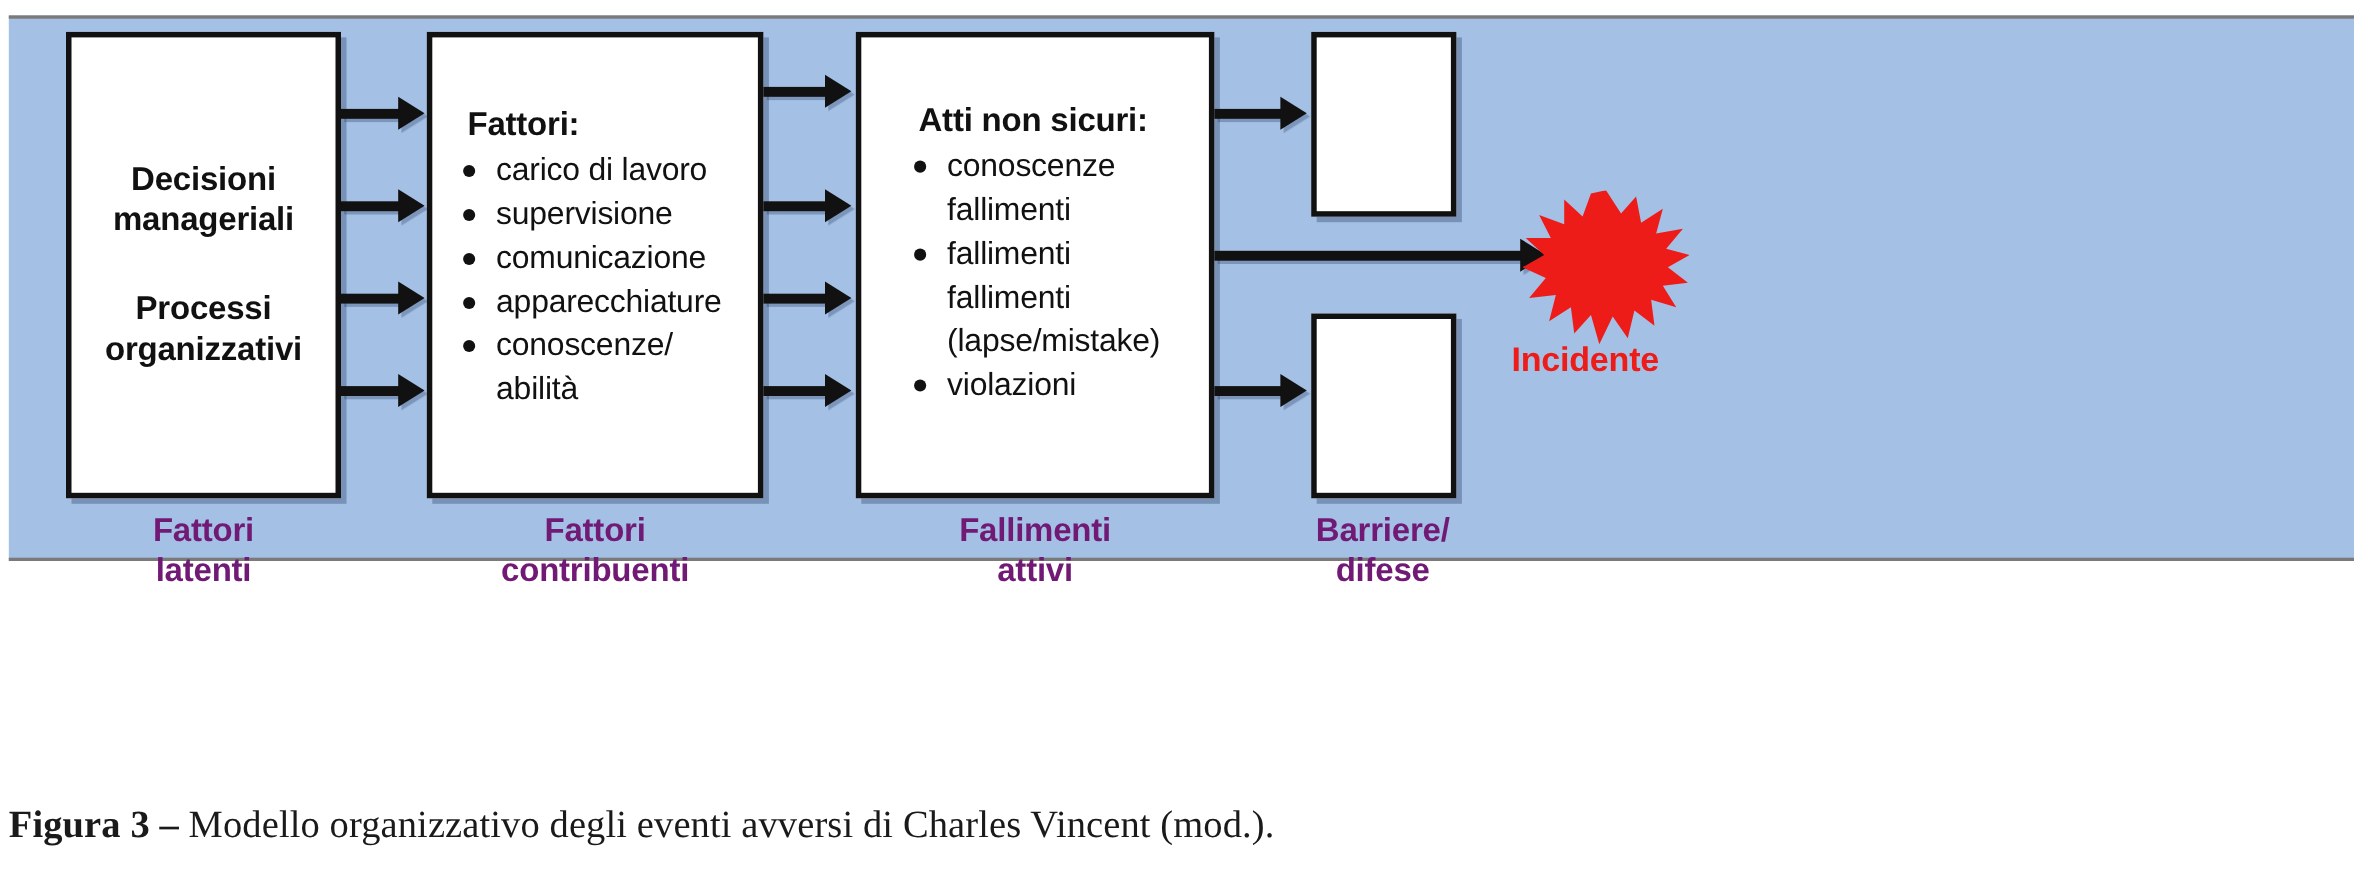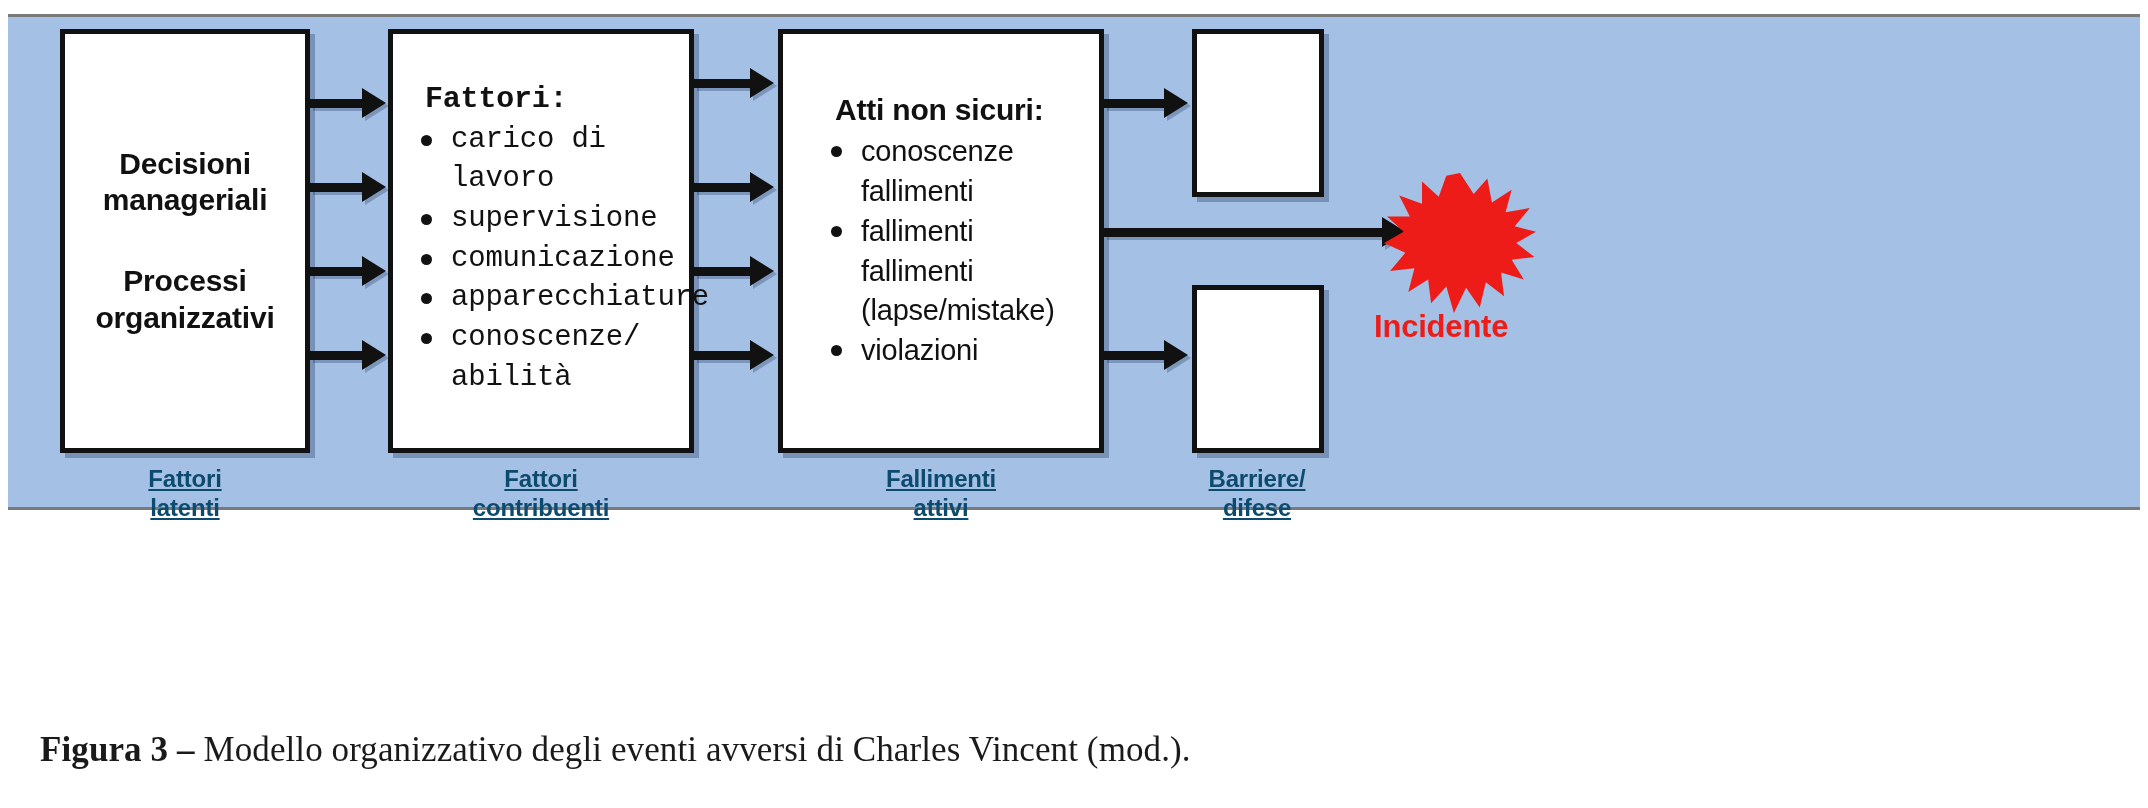--- a/index.html
+++ b/index.html
@@ -76,21 +76,21 @@
 
   
   .list-title {
     font-weight: bold;
     font-size: 30px;
     line-height: 1.2;
     color: #111111;
     letter-spacing: -0.2px;
     margin: 0 0 4px 18px;
   }
-  #box-contrib .box-inner { padding-top: 47px; font-family: Liberation Mono, monospace; }
+  #box-contrib .box-inner { padding-top: 62px; }
   #box-active  .box-inner { padding-top: 58px; margin-left: 20px; }
 
   ul.bullets {
     list-style: none;
     margin: 0;
     padding: 0;
   }
   ul.bullets li {
     position: relative;
     font-size: 29px;
@@ -160,42 +160,40 @@
     font-size: 31px;
     color: #ee1c19;
     letter-spacing: -0.2px;
   }
 
   
   .col-caption {
     position: absolute;
     text-align: center;
     font-weight: bold;
-    font-size: 24px;
+    font-size: 30px;
     line-height: 1.2;
-    color: #0c4a6e;
-    letter-spacing: -0.2px;
-    text-decoration: underline;
+    color: #701a75;
+    letter-spacing: -0.2px;
   }
   #caption-latent  { left: 52px;   top: 448px; width: 250px; }
   #caption-contrib { left: 380px;  top: 448px; width: 306px; }
   #caption-active  { left: 770px;  top: 448px; width: 326px; }
   #caption-barrier { left: 1154px; top: 448px; width: 190px; }
 
   
   #figure-caption {
     position: absolute;
     left: 8px;
     top: 730px;
     width: 2100px;
     font-family: "Liberation Serif", serif;
     font-size: 35px;
     color: #1a1a1a;
     letter-spacing: 0.1px;
-    margin-left: 32px;
   }
   #figure-caption .fig-label {
     font-weight: bold;
   }
 </style>
 </head>
 <body>
 
 <div id="figure-root">
 

